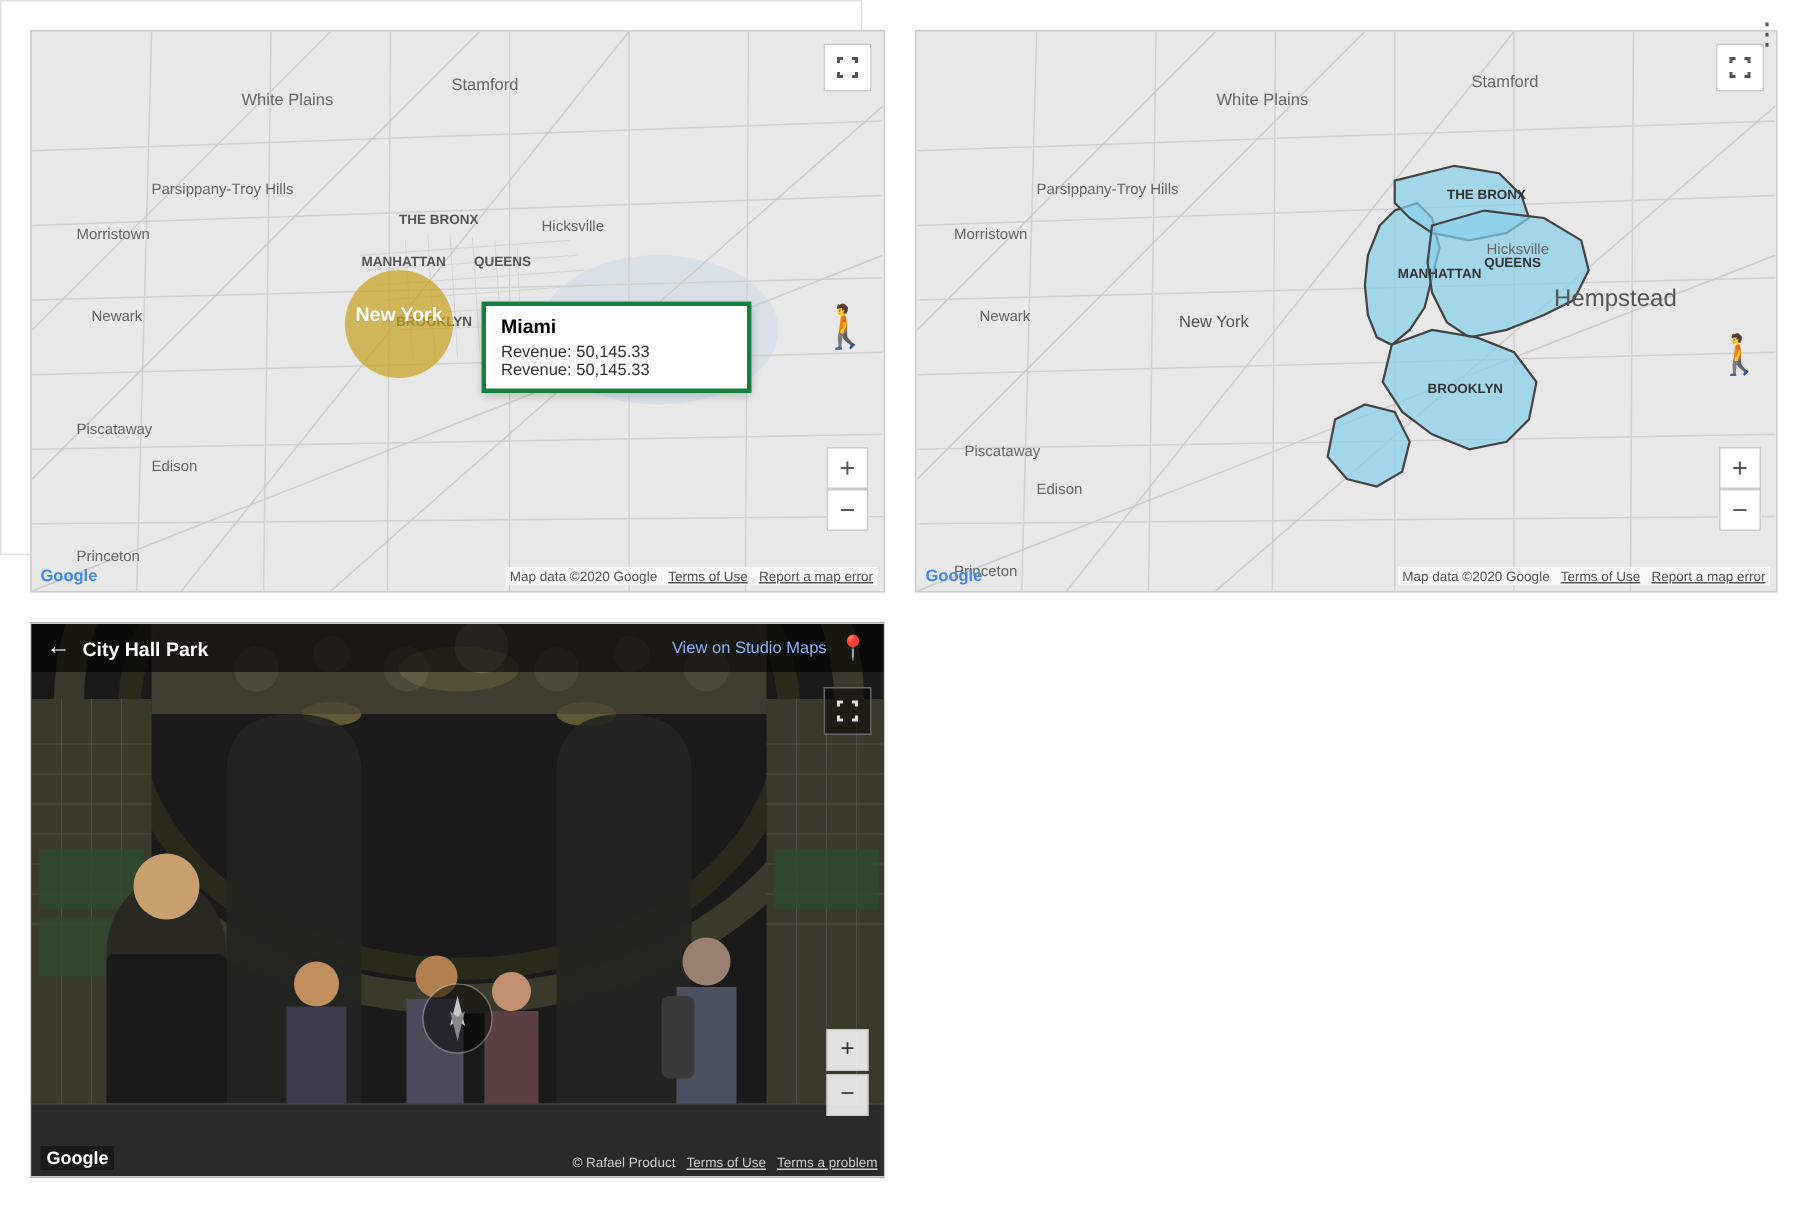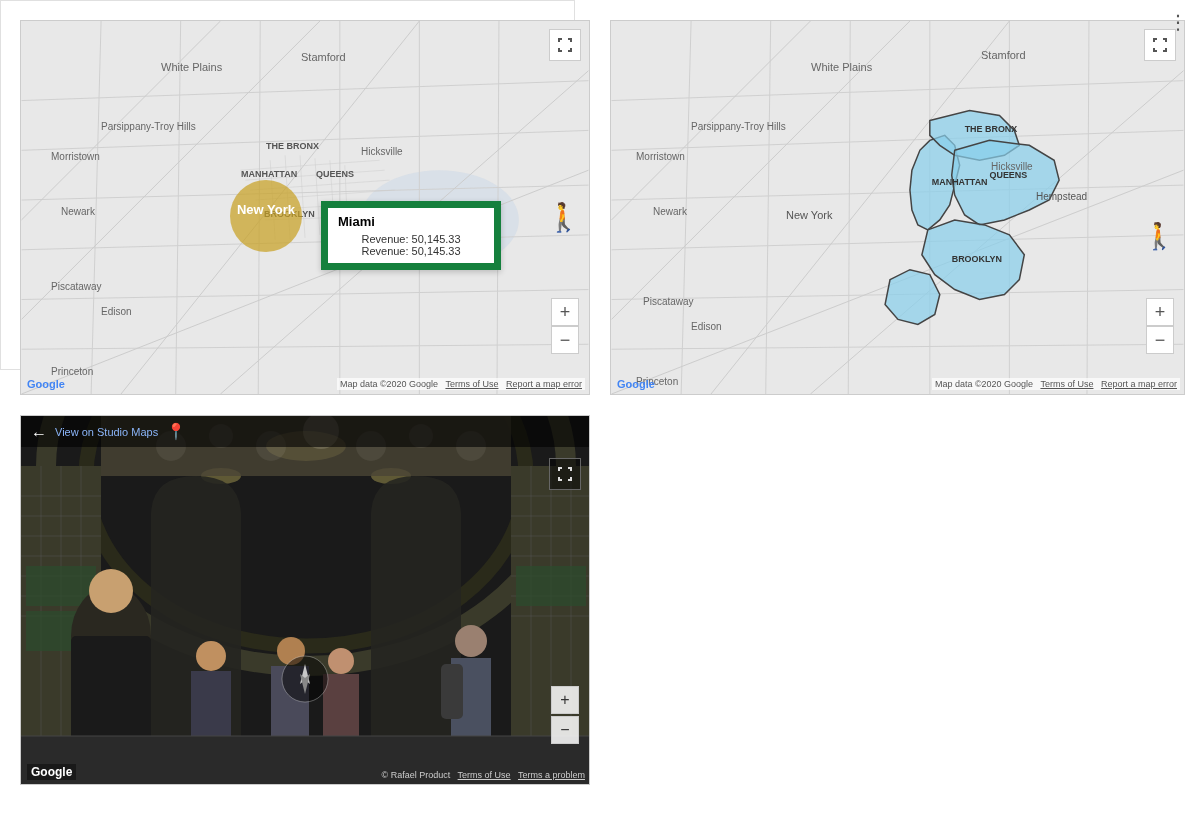--- a/index.html
+++ b/index.html
@@ -126,40 +126,39 @@
       left: 6px;
       font-size: 11px;
       font-weight: bold;
       color: #4285F4;
     }
 
     
     .map-tooltip {
       position: absolute;
       background: white;
-      border: 7px solid #15803d;
+      border: 3px solid #15803d;
       padding: 6px 10px;
       font-size: 12px;
       box-shadow: 0 2px 6px rgba(0,0,0,0.2);
       z-index: 10;
       top: 180px;
       left: 300px;
       min-width: 180px;
     }
 
     .map-tooltip .tooltip-title {
       font-weight: bold;
       margin-bottom: 4px;
       font-size: 13px;
     }
 
     .map-tooltip .tooltip-row {
       font-size: 11px;
       color: #333;
-      text-align: center;
     }
 
     
     .person-icon {
       position: absolute;
       top: 180px;
       right: 8px;
       font-size: 28px;
       color: #c8a020;
     }
@@ -458,21 +457,21 @@
   <div style="position:absolute; top:40px; left:200px; font-size:11px; color:#666;">White Plains</div>
   <div style="position:absolute; top:28px; left:370px; font-size:11px; color:#666;">Stamford</div>
   <div style="position:absolute; top:100px; left:80px; font-size:10px; color:#666;">Parsippany-Troy Hills</div>
   <div style="position:absolute; top:130px; left:25px; font-size:10px; color:#666;">Morristown</div>
   <div style="position:absolute; top:185px; left:42px; font-size:10px; color:#666;">Newark</div>
   <div style="position:absolute; top:140px; left:380px; font-size:10px; color:#666;">Hicksville</div>
   <div style="position:absolute; top:275px; left:32px; font-size:10px; color:#666;">Piscataway</div>
   <div style="position:absolute; top:300px; left:80px; font-size:10px; color:#666;">Edison</div>
   <div style="position:absolute; top:355px; left:25px; font-size:10px; color:#666;">Princeton</div>
   <div style="position:absolute; top:188px; left:175px; font-size:11px; color:#555;">New York</div>
-  <div style="position:absolute; top:170px; left:425px; font-size:10px; color:#555;">Hempstead</div>
+  <div style="position:absolute; top:170px; left:425px; font-size:16px; color:#555;">Hempstead</div>
 
   <div style="position:absolute; top:200px; right:8px; font-size:26px; color:#c8a020;">🚶</div>
 
   <div class="fullscreen-btn">
     <svg width="16" height="16" viewBox="0 0 16 16" fill="#555">
       <path d="M1 1h4v2H3v2H1V1zm10 0h4v4h-2V3h-2V1zM1 11h2v2h2v2H1v-4zm12 2h-2v2h4v-4h-2v2z"></path>
     </svg>
   </div>
 
   <div class="map-controls">
@@ -485,20 +484,21 @@
     <span>Map data ©2020 Google</span> &nbsp;
     <span style="text-decoration:underline; cursor:pointer;">Terms of Use</span> &nbsp;
     <span style="text-decoration:underline; cursor:pointer;">Report a map error</span>
   </div>
 </div>
 
 <div class="map-panel" id="street-view">
 
   <div class="street-view-header">
     <span class="street-view-back">←</span>
+    <span class="street-view-title">City Hall Park</span>
     <span class="street-view-maps-link">View on Studio Maps</span>
     <span class="street-view-pin">📍</span>
   </div>
 
   <div class="tunnel-scene">
     <svg width="570" height="370" viewBox="0 0 570 370" xmlns="http://www.w3.org/2000/svg">
 
       <rect width="570" height="370" fill="#1a1a1a"></rect>
 
       <ellipse cx="285" cy="50" rx="260" ry="200" fill="none" stroke="#3a3a2a" stroke-width="20"></ellipse>

